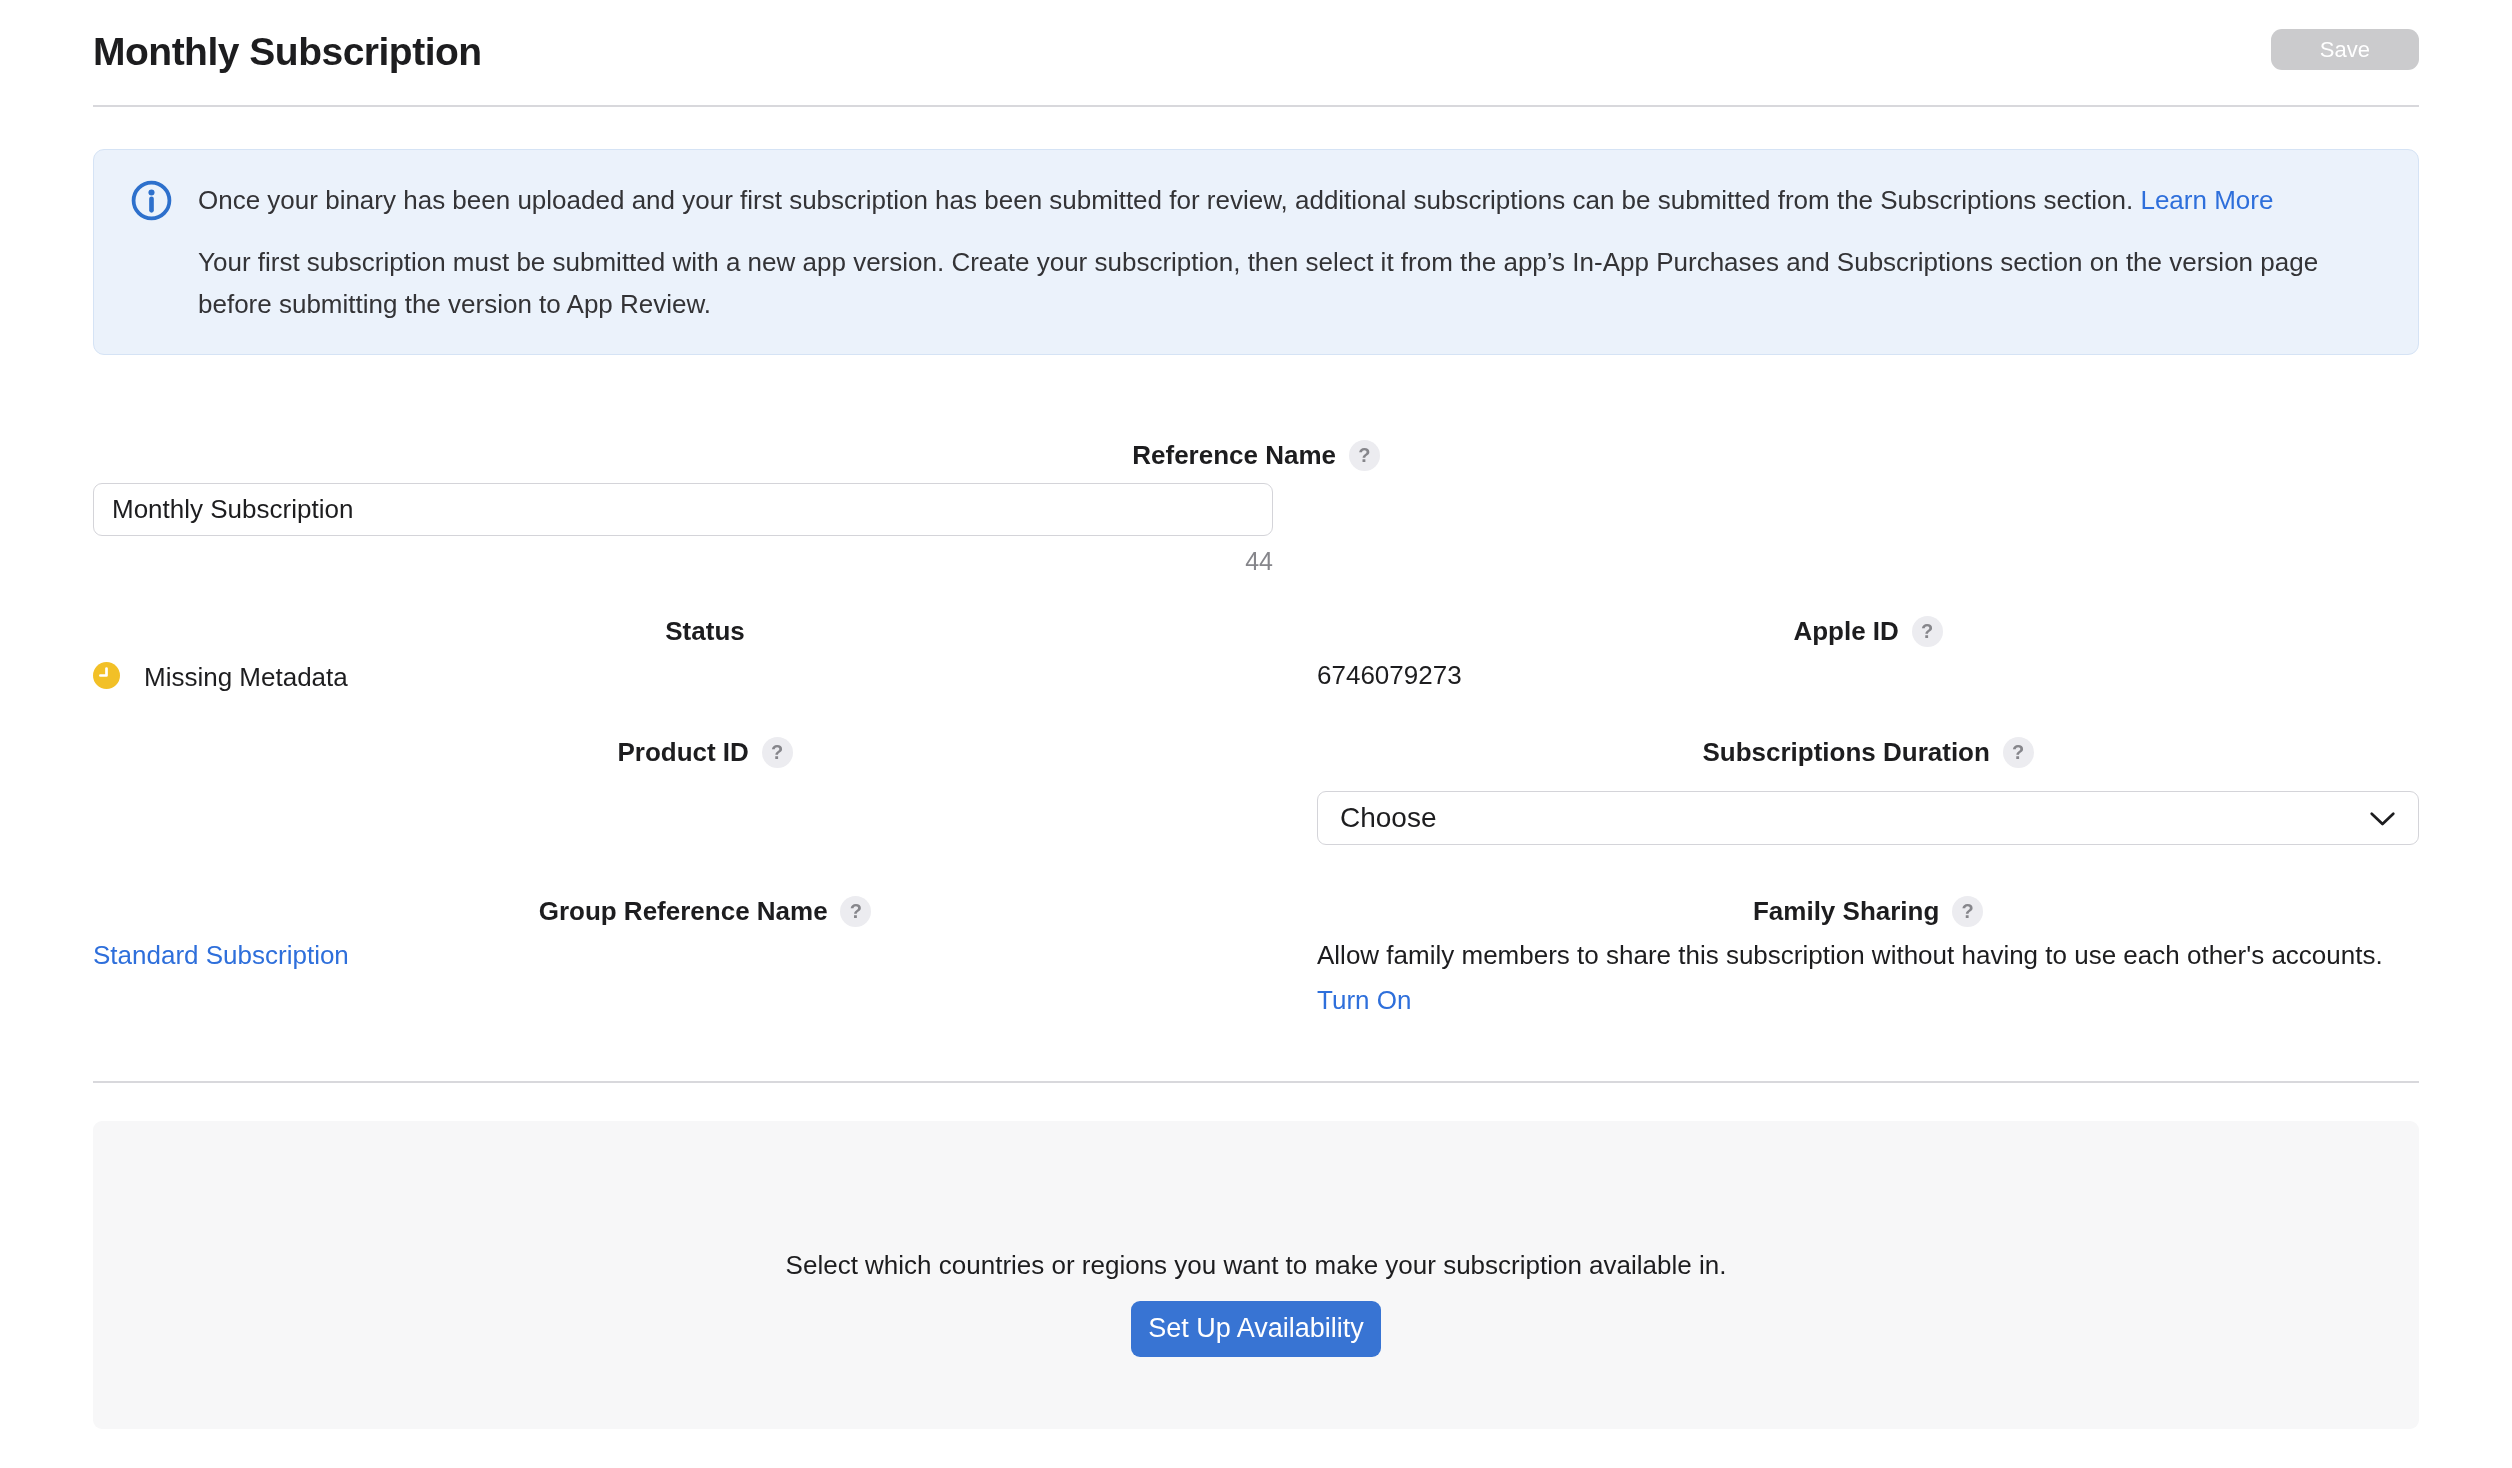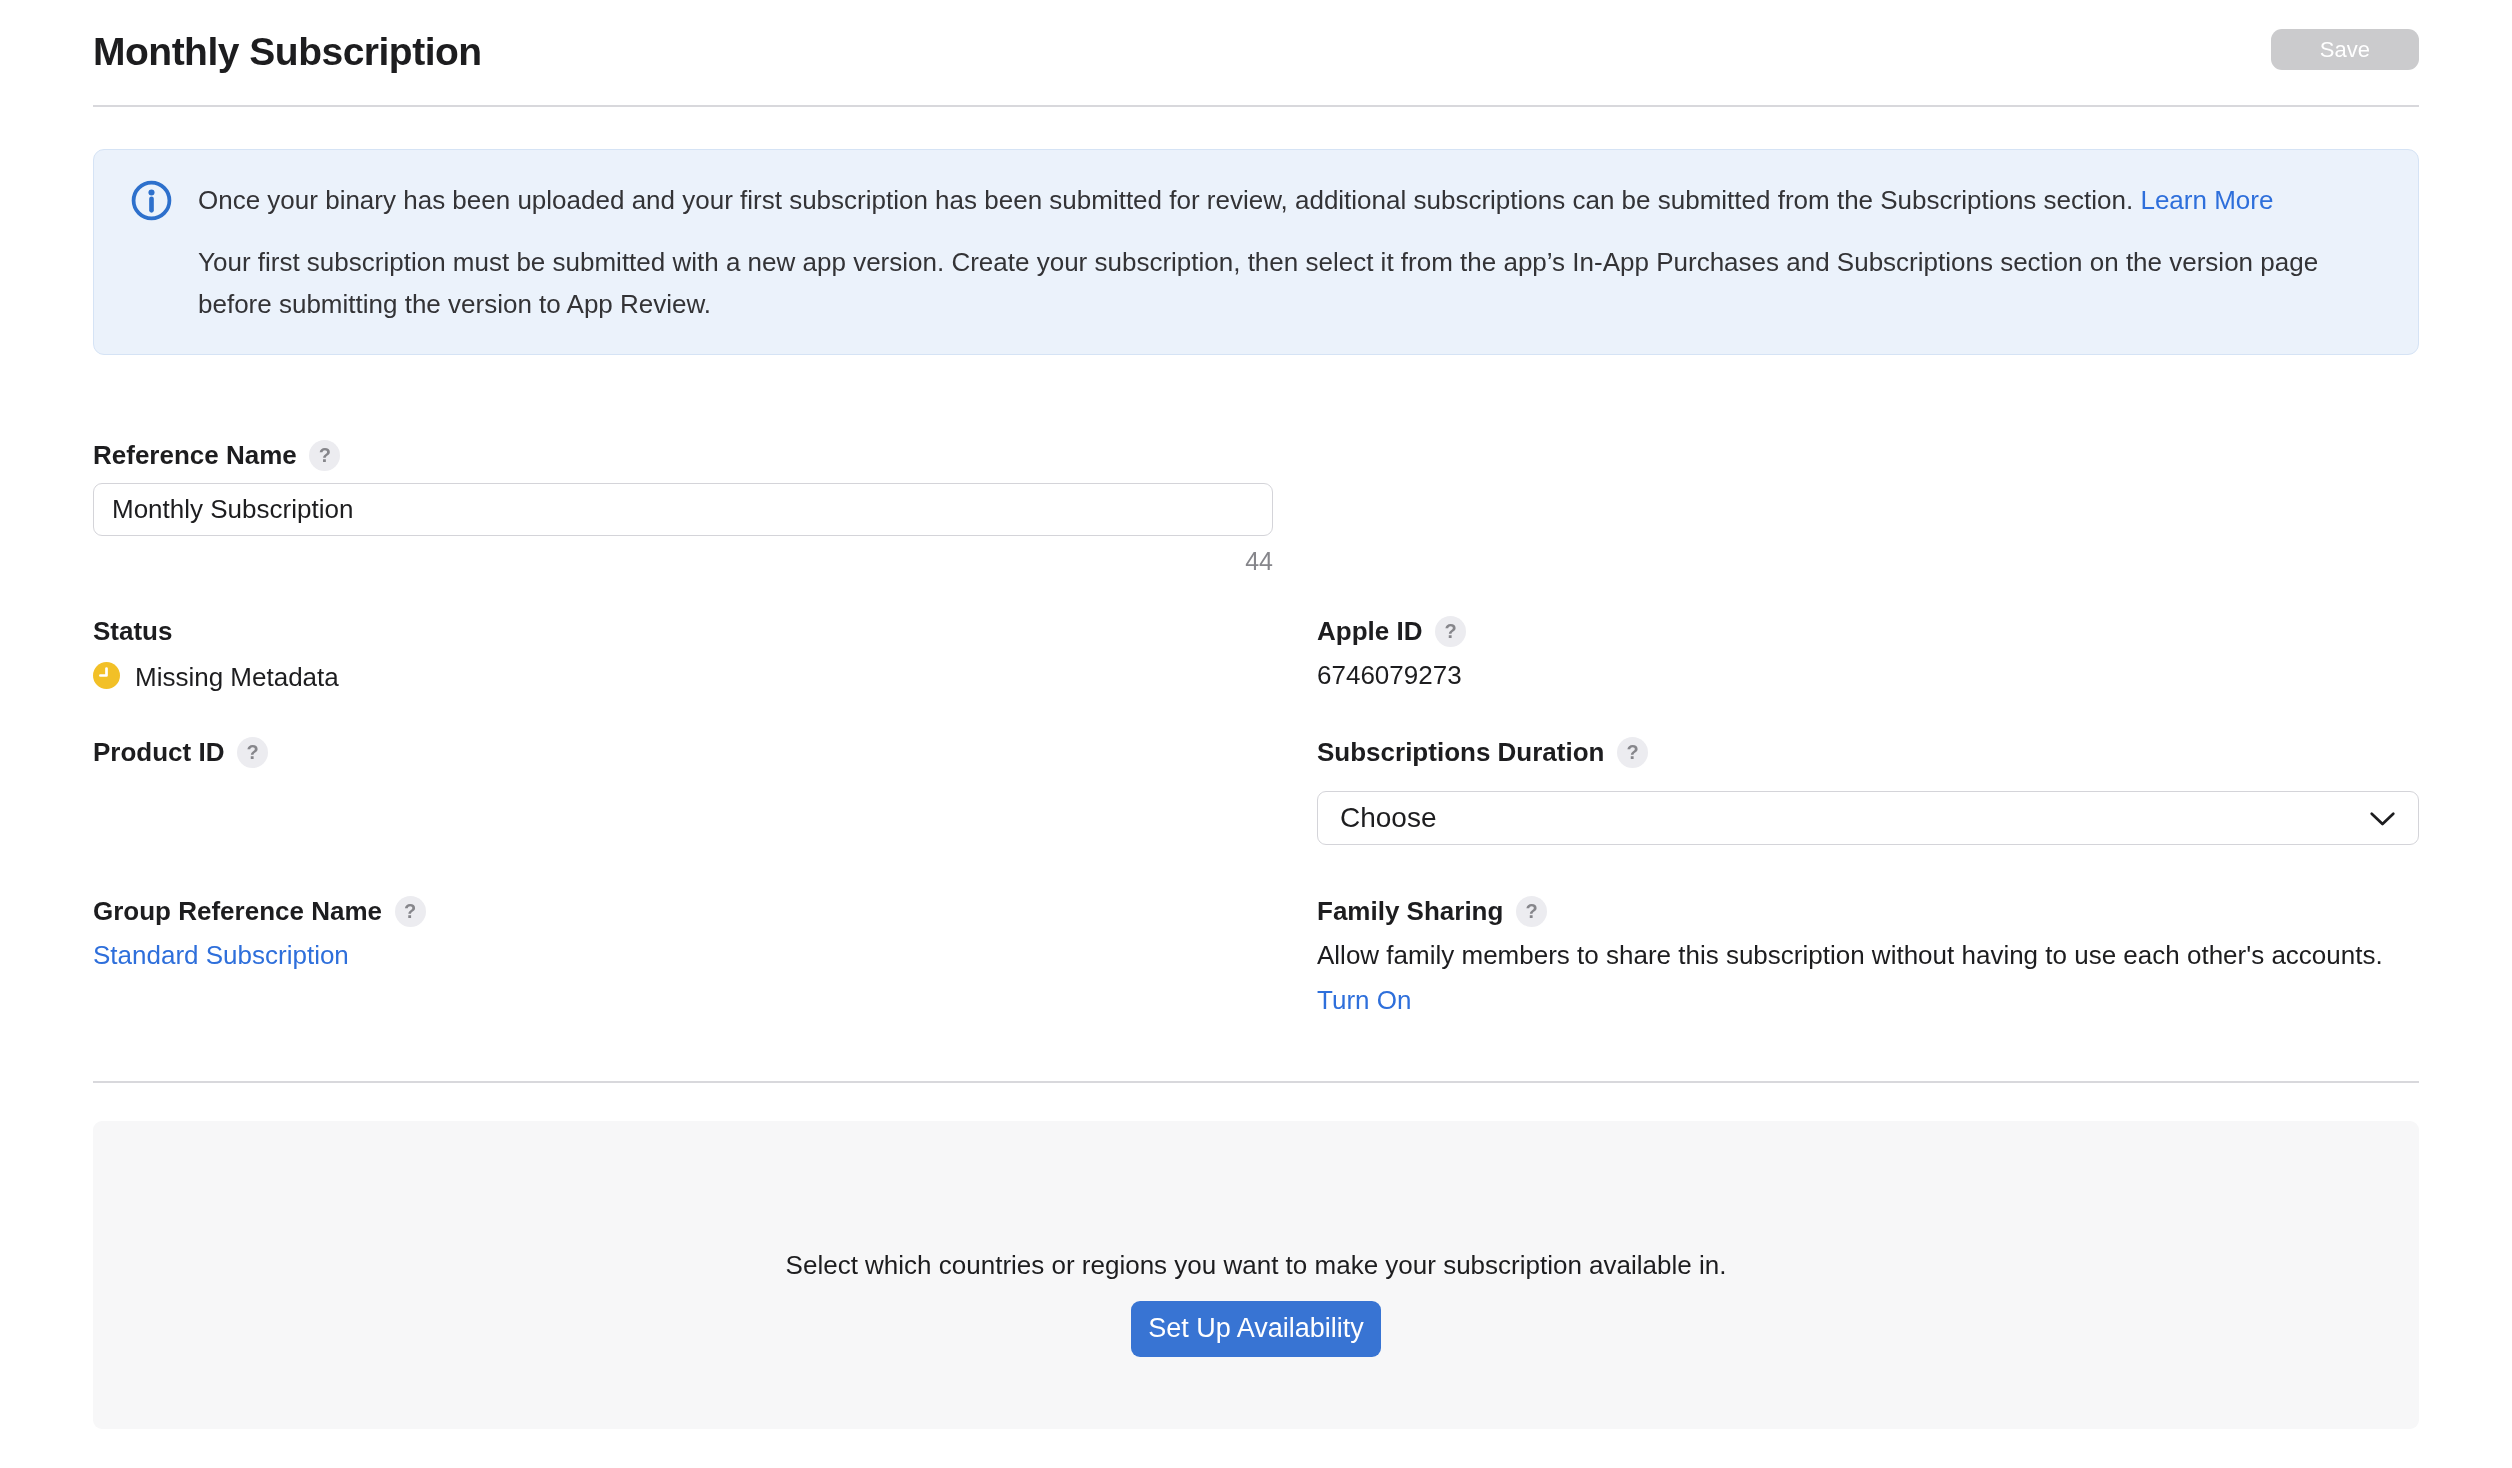--- a/index.html
+++ b/index.html
@@ -39,21 +39,21 @@
     margin-top:42px;background:var(--banner_bg);
     border:1.8px solid var(--banner_border);border-radius:11px;
     padding:29px 36px;display:flex;gap:25px;
   }
   .banner-icon{flex:0 0 43px;}
   .banner-text p{margin:0;font-size:26px;line-height:42px;color:#333336;}
   .banner-text p + p{margin-top:20px;}
   a.link{color:var(--link_blue);text-decoration:none;cursor:pointer;}
 
   
-  .label-row{display:flex;align-items:center;gap:12.7px;height:31px;}
+  .label-row{display:flex;align-items:center;gap:12.7px;height:31px;justify-content:center;}
   .field-label{font-size:26px;font-weight:700;}
   .help{
     width:31px;height:31px;border-radius:50%;background:#ececf0;
     color:var(--text_secondary);font-size:20px;font-weight:700;
     display:inline-flex;align-items:center;justify-content:center;cursor:pointer;
   }
 
   
   .ref-section{margin-top:85px;}
   .text-input{
@@ -62,21 +62,21 @@
     font-size:26px;font-family:inherit;color:var(--text_primary);
     padding:0 18px;background:#fff;
   }
   .char-count{width:1180px;text-align:right;margin-top:11px;font-size:25px;color:var(--text_secondary);}
 
   
   .fields-grid{display:grid;grid-template-columns:1224px 1fr;margin-top:40px;}
   .cell-a{margin-bottom:43px;}
   .cell-b{margin-bottom:51px;}
   .field-value{margin-top:14.5px;font-size:26px;line-height:27px;}
-  .status-value{display:flex;align-items:center;gap:15px;}
+  .status-value{display:flex;align-items:center;gap:24px;}
   .field-link{display:inline-block;margin-top:14.5px;font-size:26px;line-height:27px;}
   .turn-on{display:inline-block;margin-top:18px;font-size:26px;line-height:27px;}
 
   .select{
     margin-top:23.5px;height:54px;border:1.8px solid var(--border_gray);border-radius:9px;
     display:flex;align-items:center;justify-content:space-between;
     padding:0 22px;font-size:28px;background:#fff;cursor:pointer;
   }
 
   .section-divider{height:1.8px;background:var(--divider_gray);margin-top:67px;}

